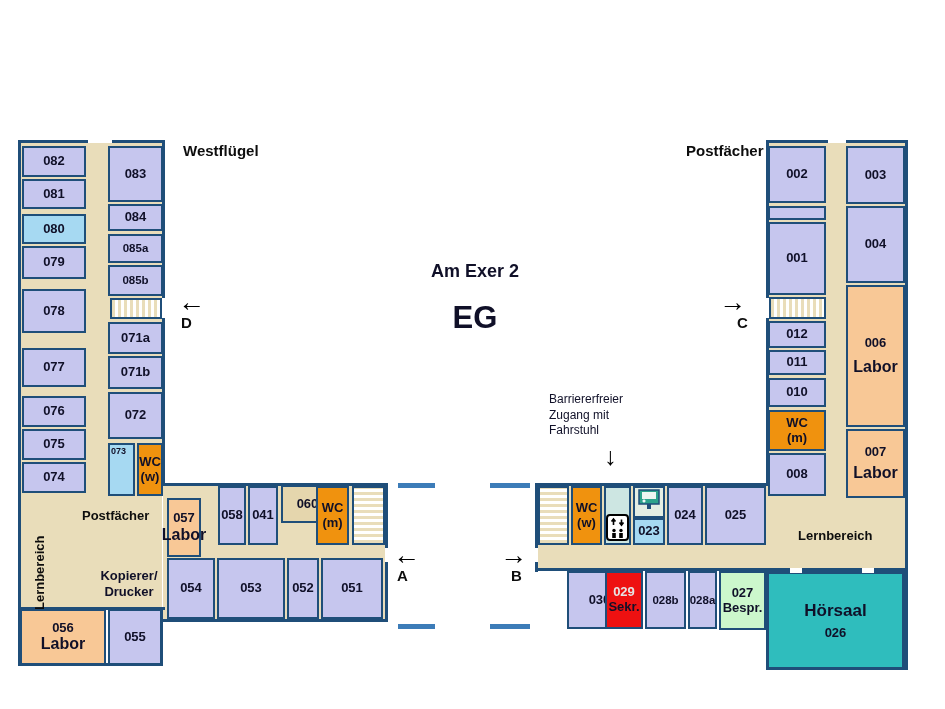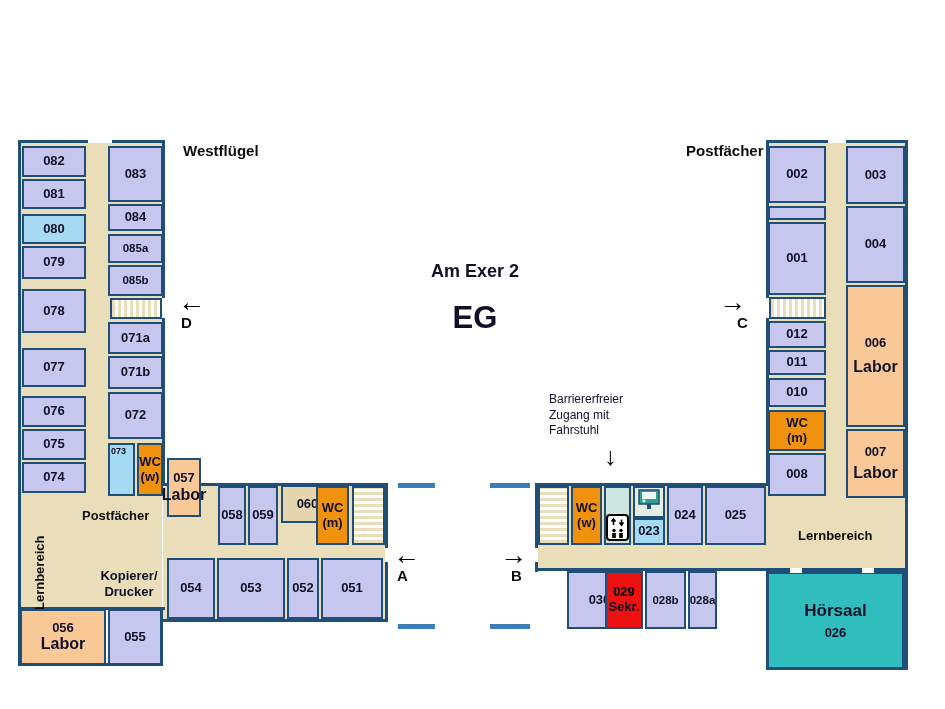--- a/index.html
+++ b/index.html
@@ -28,21 +28,21 @@
   .stairs-h{position:absolute;box-sizing:border-box;border:2px solid #1f4e79;
         background:repeating-linear-gradient(0deg,#e9ddba 0 3px,#ffffff 3px 6px);}
   .lbl{position:absolute;font-weight:bold;color:#0d0d0d;}
   .arrow{position:absolute;font-size:27px;font-weight:bold;color:#000;line-height:1;}
   .vert{writing-mode:vertical-rl;transform:rotate(180deg);}
   .labname{font-size:16px;}
   .big-room-name{font-size:17px;}
   .notch{position:absolute;background:#fff;}
   .center-txt{position:absolute;text-align:center;}
   .note{position:absolute;background:#fff;text-align:left;font-weight:normal;font-size:12px;line-height:1.3;padding:2px 4px;}
-  .num-red{color:#000000;text-align:right;}
+  .num-red{color:#e5e5e5;text-align:right;}
 </style>
 </head>
 <body>
 
 <div class="plan">
 
   <div class="tan" style="left:21px;top:143px;width:141px;height:464px"></div>
   <div class="tan" style="left:163px;top:486px;width:222px;height:133px"></div>
   <div class="tan" style="left:538px;top:486px;width:367px;height:82px"></div>
   <div class="tan" style="left:769px;top:143px;width:136px;height:343px"></div>
@@ -104,26 +104,26 @@
     <div>Kopierer/</div>
     <div>Drucker</div>
   </div>
 
   <div class="room labor stack" style="left:20px;top:609px;width:86px;height:56px">
     <span>056</span>
     <span class="labname">Labor</span>
   </div>
   <div class="room" style="left:108px;top:609px;width:54px;height:56px">055</div>
 
-  <div class="room labor stack" style="left:167px;top:458px;width:34px;height:59px">
+  <div class="room labor stack" style="left:167px;top:498px;width:34px;height:59px">
     <span>057</span>
     <span class="labname">Labor</span>
   </div>
   <div class="room" style="left:218px;top:486px;width:28px;height:59px">058</div>
-  <div class="room" style="left:248px;top:486px;width:30px;height:59px">059</div>
+  <div class="room" style="left:248px;top:486px;width:30px;height:59px">041</div>
   <div class="room beige" style="left:281px;top:485px;width:53px;height:38px">060</div>
   <div class="room wc stack" style="left:316px;top:486px;width:33px;height:59px">
     <span>WC</span>
     <span>(m)</span>
   </div>
   <div class="stairs-h" style="left:352px;top:486px;width:33px;height:59px"></div>
 
   <div class="room" style="left:167px;top:558px;width:48px;height:61px">054</div>
   <div class="room" style="left:217px;top:558px;width:68px;height:61px">053</div>
   <div class="room" style="left:287px;top:558px;width:32px;height:61px">052</div>
@@ -162,20 +162,24 @@
 
   <span class="lbl" style="left:798px;top:528px;font-size:13px">Lernbereich</span>
 
   <div class="room" style="left:567px;top:571px;width:65px;height:58px">030</div>
   <div class="room red stack" style="left:605px;top:571px;width:38px;height:58px">
     <span class="num-red">029</span>
     <span>Sekr.</span>
   </div>
   <div class="room sm" style="left:645px;top:571px;width:41px;height:58px">028b</div>
   <div class="room sm" style="left:688px;top:571px;width:29px;height:58px">028a</div>
+  <div class="room green stack" style="left:719px;top:571px;width:47px;height:59px">
+    <span>027</span>
+    <span>Bespr.</span>
+  </div>
   <div class="room teal stack" style="left:766px;top:571px;width:139px;height:99px">
     <span class="big-room-name">Hörsaal</span>
     <span style="margin-top:6px">026</span>
   </div>
   <div class="notch" style="left:790px;top:568px;width:12px;height:5px"></div>
   <div class="notch" style="left:862px;top:568px;width:12px;height:5px"></div>
 
   <div class="room" style="left:768px;top:146px;width:58px;height:57px">002</div>
   <div class="room" style="left:768px;top:206px;width:58px;height:14px"></div>
   <div class="room" style="left:768px;top:222px;width:58px;height:73px">001</div>

